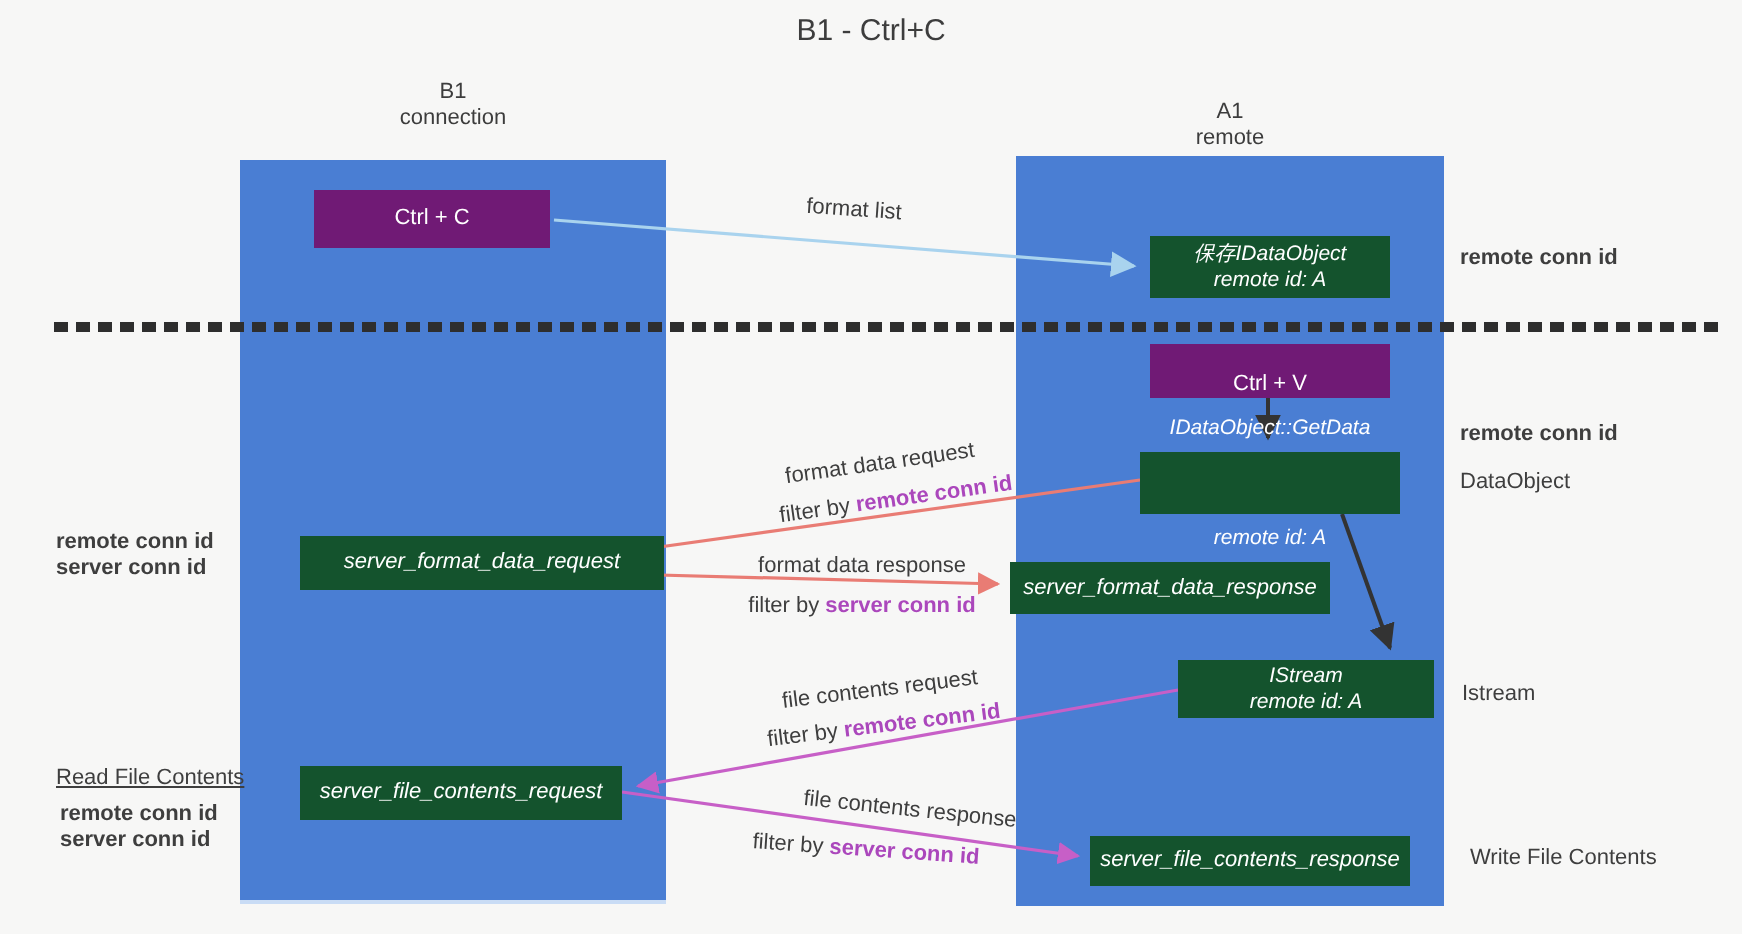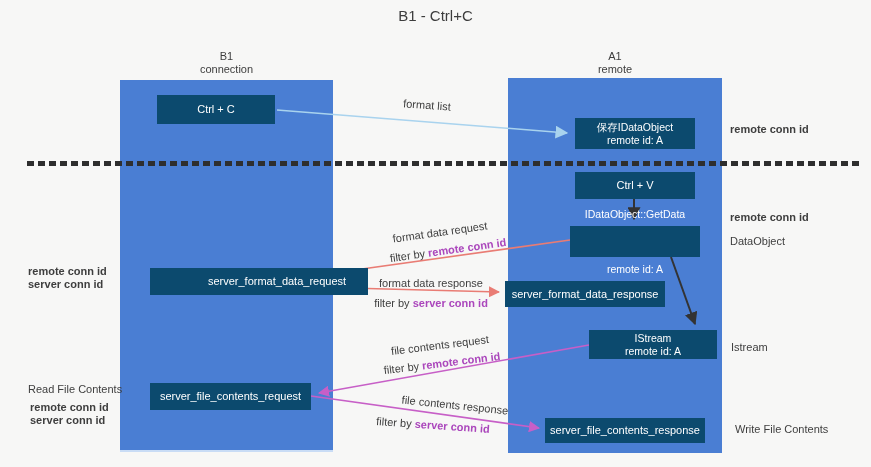--- a/index.html
+++ b/index.html
@@ -15,38 +15,38 @@
     font-family:"Liberation Sans", sans-serif;
   }
   .title{
     position:absolute;left:0;top:6px;width:871px;
     text-align:center;color:#3d3d3d;font-size:15px;line-height:19px;
   }
   .col-header{
     position:absolute;text-align:center;color:#3d3d3d;
     font-size:11px;line-height:13px;
   }
-  .col-header.left{left:120px;top:50px;width:213px;}
+  .col-header.left{left:120px;top:40px;width:213px;}
   .col-header.right{left:508px;top:50px;width:214px;}
   .lane{
     position:absolute;background:#4a7ed3;
   }
   .lane.left{left:120px;top:80px;width:213px;height:370px;border-bottom:2px solid #c9dcf5;}
   .lane.right{left:508px;top:78px;width:214px;height:375px;}
   .dashed-line{
     position:absolute;left:27px;top:161px;width:833px;height:5px;
     background:repeating-linear-gradient(90deg,#2e2e2e 0 7px,rgba(0,0,0,0) 7px 11px);
   }
   .node{
     position:absolute;color:#ffffff;font-size:11px;
     display:flex;flex-direction:column;align-items:center;justify-content:center;
     text-align:center;line-height:13px;
   }
-  .node.green{background:#0c4a6e;}
-  .node.orange{background:#0c4a6e;}
+  .node.green{background:#701a75;}
+  .node.orange{background:#14532d;font-style:italic;}
   .arrow-svg{position:absolute;left:0;top:0;pointer-events:none;}
   .alabel{
     position:absolute;color:#3e3e3e;font-size:11px;text-align:center;white-space:nowrap;
   }
   .purple{color:#ab47bc;font-weight:bold;}
   .greentx{color:#57b75c;font-weight:bold;}
   .side-label{
     position:absolute;font-size:11px;color:#3e3e3e;white-space:nowrap;
   }
   .rot-n8{transform:rotate(-8deg);}
@@ -103,30 +103,30 @@
 
   <div class="node green" style="left:157px;top:95px;width:118px;height:29px;">
     <div>Ctrl + C</div>
   </div>
 
   <div class="node orange" style="left:575px;top:118px;width:120px;height:31px;font-size:10.5px;">
     <div>保存IDataObject</div>
     <div>remote id: A</div>
   </div>
 
-  <div class="node green" style="left:575px;top:172px;width:120px;height:27px;">
+  <div class="node green" style="left:575px;top:172px;width:120px;height:27px;justify-content:flex-end;">
     <div>Ctrl + V</div>
   </div>
 
   <div class="node orange" style="left:570px;top:226px;width:130px;height:31px;font-size:10.5px;gap:42px;">
     <div>IDataObject::GetData</div>
     <div>remote id: A</div>
   </div>
 
-  <div class="node orange" style="left:150px;top:268px;width:182px;height:27px;padding-left:36px;">
+  <div class="node orange" style="left:150px;top:268px;width:182px;height:27px;">
     <div>server_format_data_request</div>
   </div>
 
   <div class="node orange" style="left:505px;top:281px;width:160px;height:26px;">
     <div>server_format_data_response</div>
   </div>
 
   <div class="node orange" style="left:589px;top:330px;width:128px;height:29px;font-size:10.5px;">
     <div>IStream</div>
     <div>remote id: A</div>
@@ -167,17 +167,17 @@
   </div>
 
   <div class="side-label purple" style="left:730px;top:123px;">remote conn id</div>
   <div class="side-label purple" style="left:730px;top:211px;">remote conn id</div>
   <div class="side-label" style="left:730px;top:235px;">DataObject</div>
   <div class="side-label" style="left:731px;top:341px;">Istream</div>
   <div class="side-label" style="left:735px;top:423px;">Write File Contents</div>
 
   <div class="side-label purple" style="left:28px;top:265px;">remote conn id</div>
   <div class="side-label greentx" style="left:28px;top:278px;">server conn id</div>
-  <div class="side-label" style="left:28px;top:383px;">Read File Contents</div>
+  <div class="side-label" style="left:28px;top:383px;text-decoration:underline;">Read File Contents</div>
   <div class="side-label purple" style="left:30px;top:401px;">remote conn id</div>
   <div class="side-label greentx" style="left:30px;top:414px;">server conn id</div>
 
 </div>
 
 </body></html>

